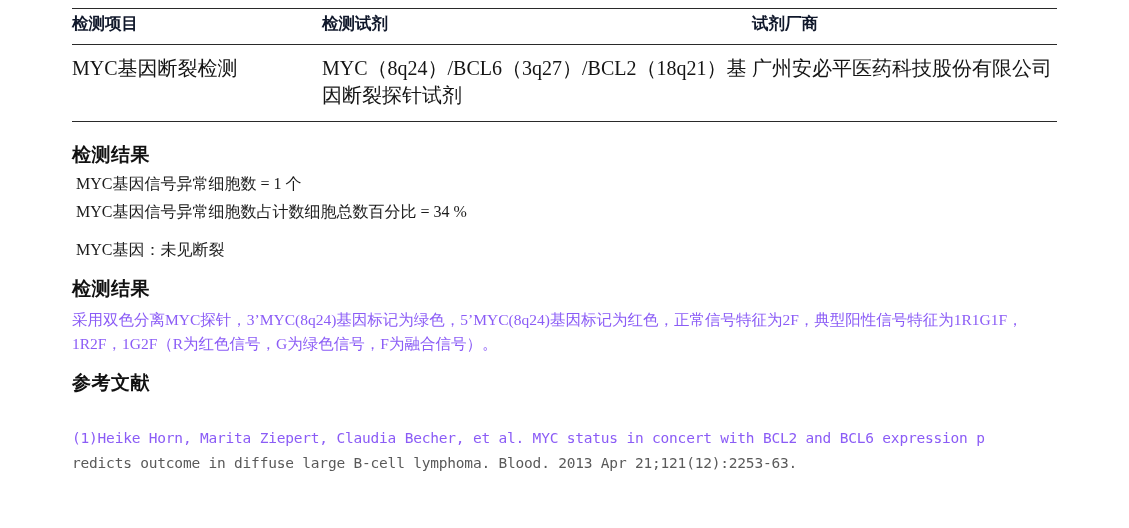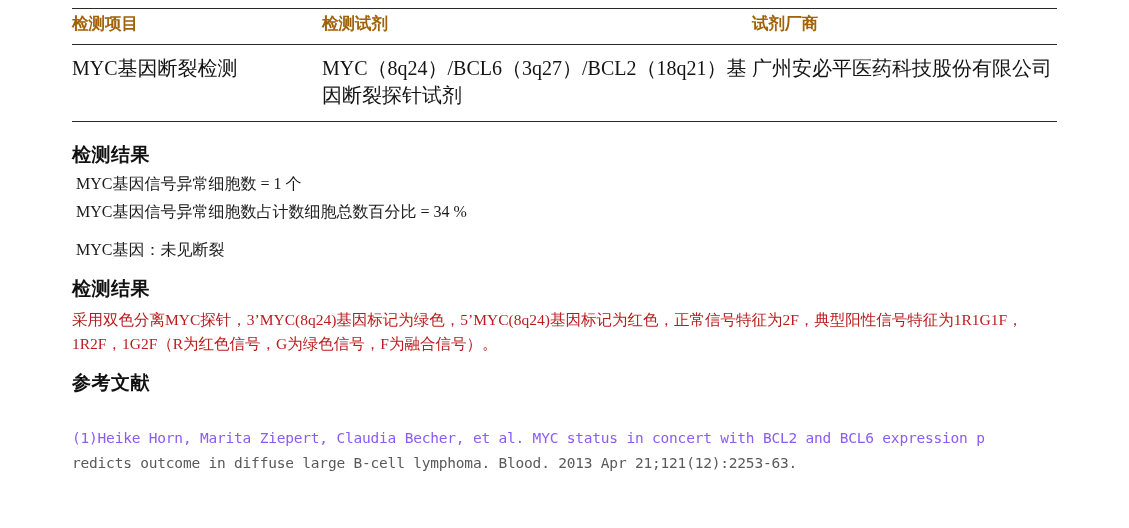--- a/index.html
+++ b/index.html
@@ -30,21 +30,21 @@
     font-family: "Liberation Serif", serif;
   }
   table.reagent-table thead th {
     text-align: left;
     font-weight: bold;
     font-size: 16.5px;
     font-family: "DejaVu Sans", sans-serif;
     padding: 4px 0 9px 0;
     border-top: 1.6px solid #2a2a2a;
     border-bottom: 1.1px solid #2a2a2a;
-    color: #a16207;
+    color: #0f172a;
   }
   table.reagent-table tbody td {
     font-size: 20px;
     padding: 10px 0 12px 0;
     vertical-align: top;
     border-bottom: 1.6px solid #2a2a2a;
     line-height: 1.35;
     color: #141414;
   }
   .col-1 { width: 250px; padding-right: 14px; }
@@ -65,21 +65,21 @@
   }
   .line {
     font-size: 16px;
     line-height: 1.5;
     color: #1b1b1b;
     margin: 4px;
   }
   .note-para {
     font-size: 15.5px;
     line-height: 1.55;
-    color: #b91c1c;
+    color: #8b5cf6;
     margin: 6px 0 0 0;
     max-width: 990px;
   }
 
   
   .refs {
     margin-top: 30px;
     font-family: "DejaVu Sans Mono", monospace;
     font-size: 14.5px;
     line-height: 1.75;

